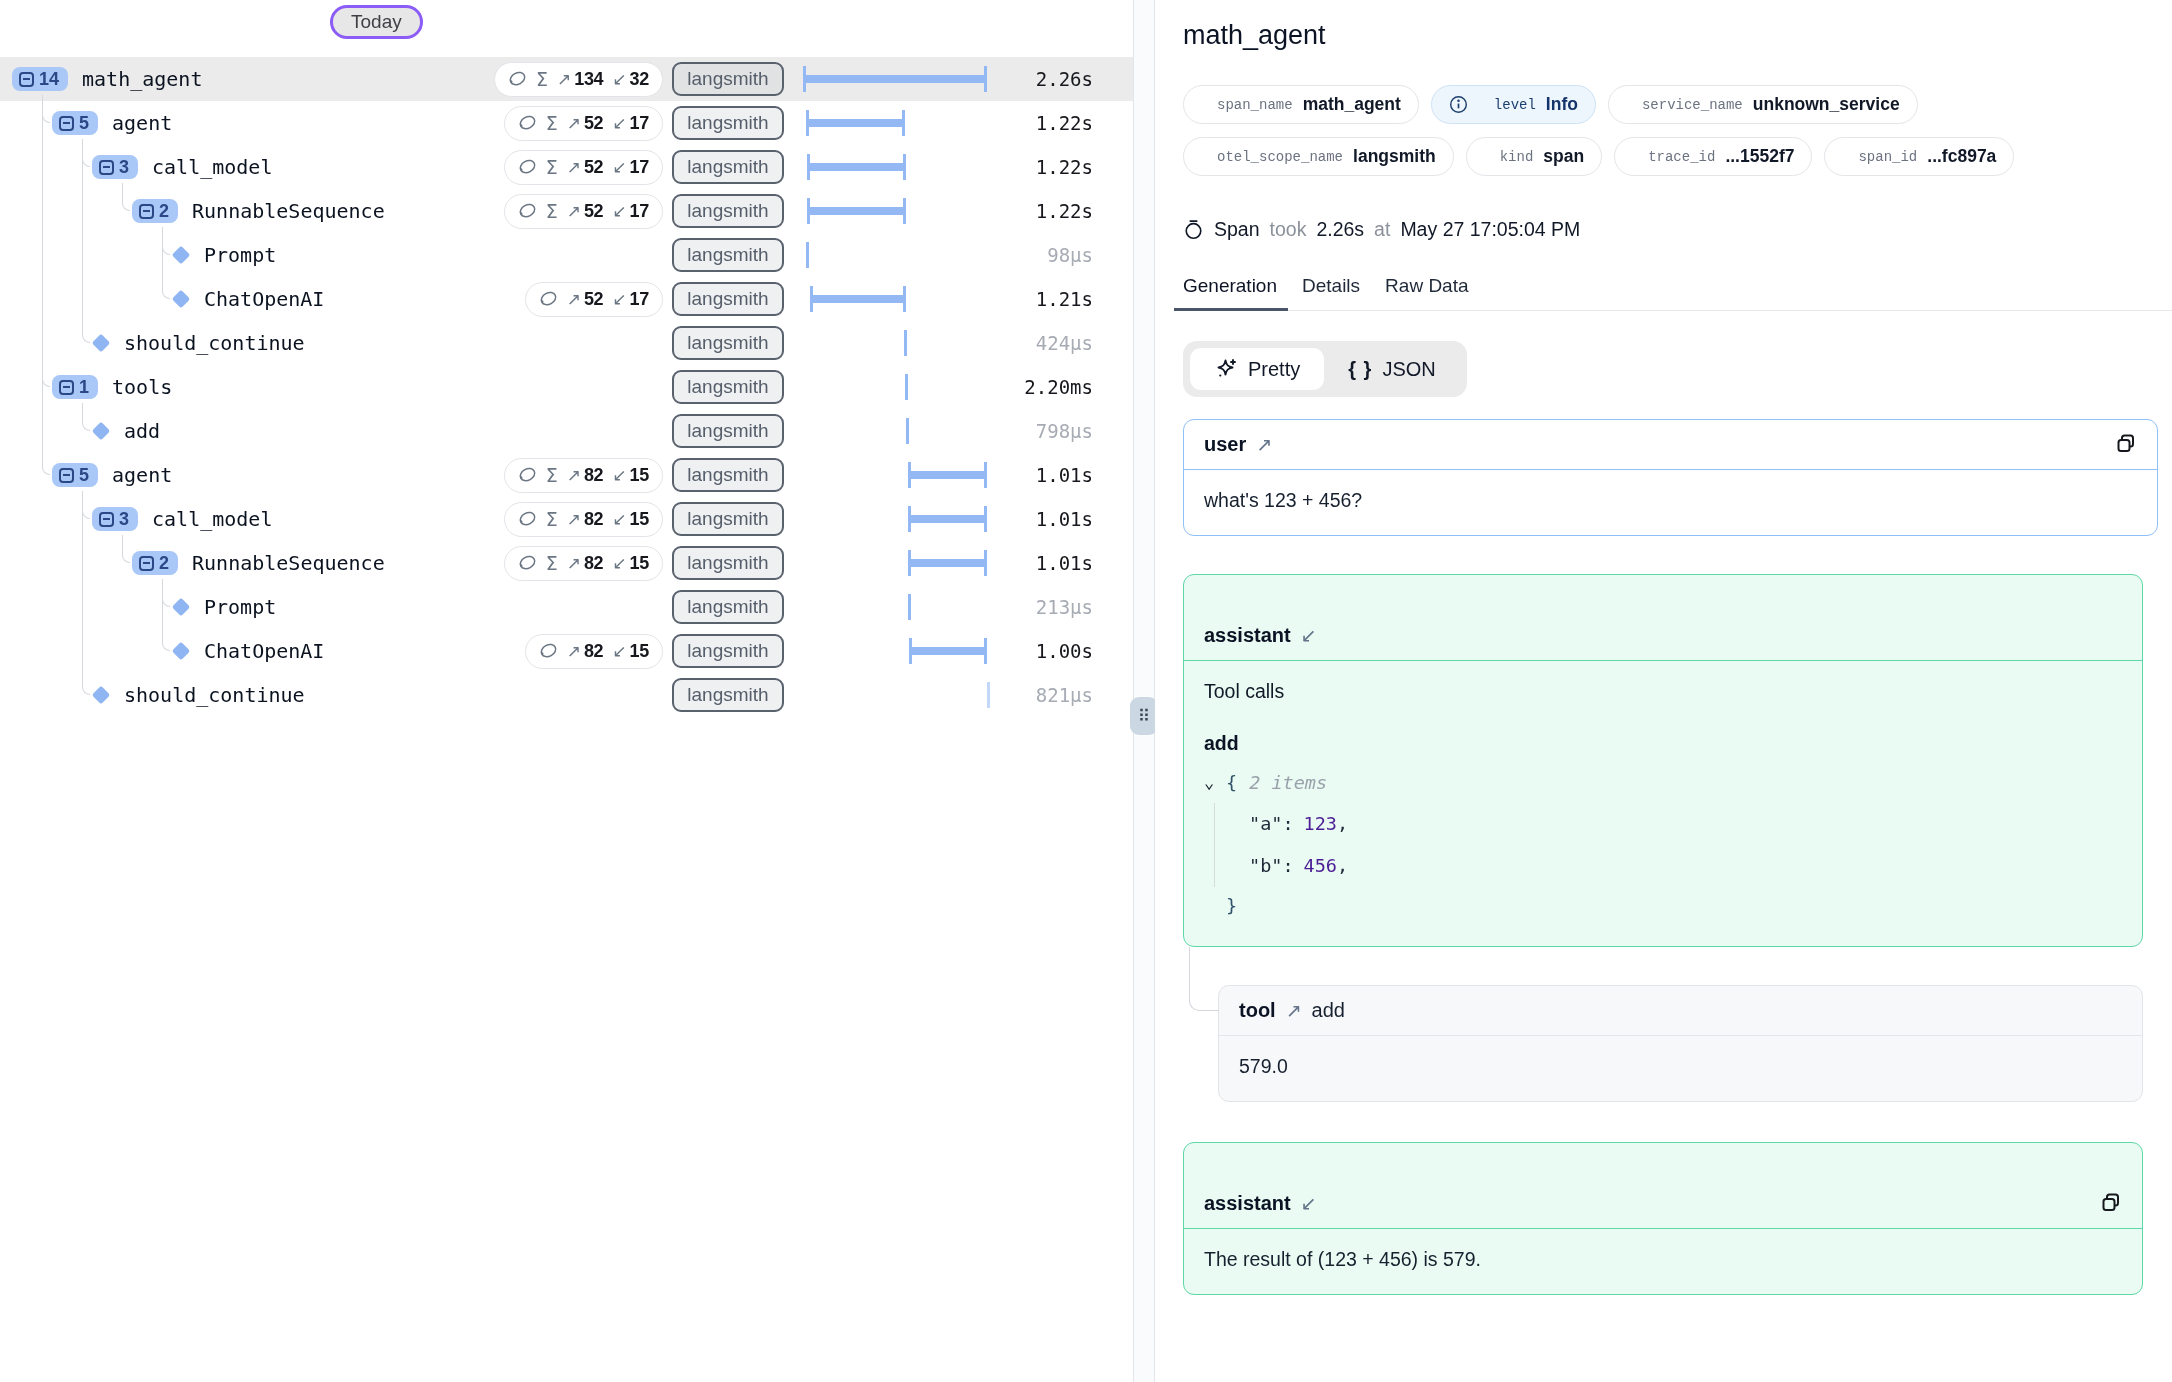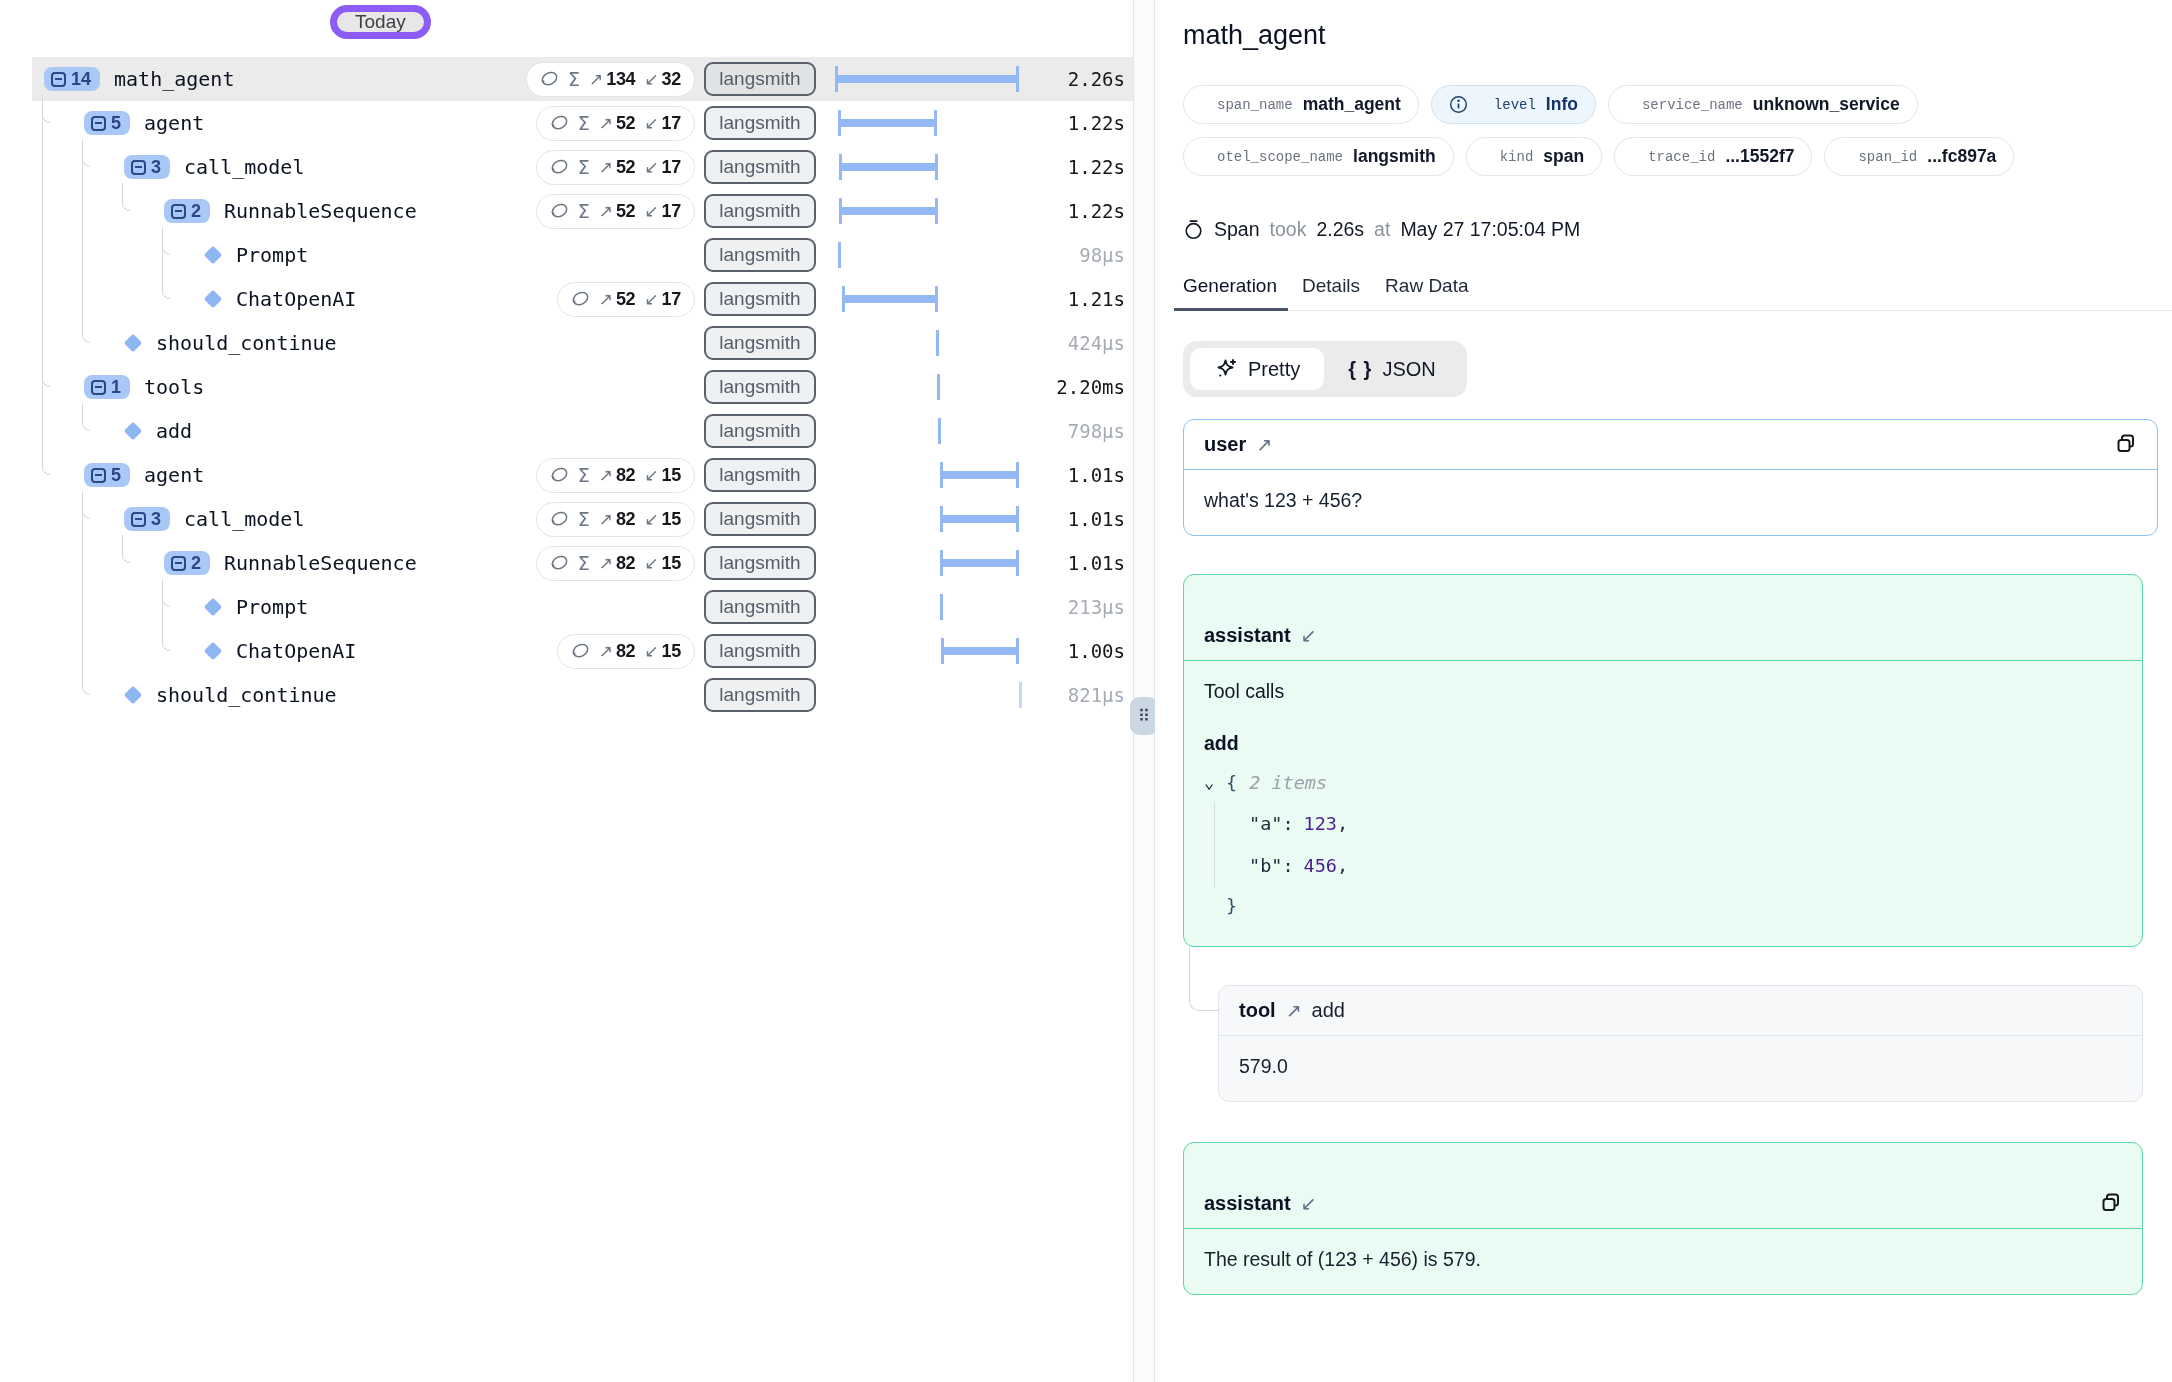--- a/index.html
+++ b/index.html
@@ -12,42 +12,42 @@
   #divider     { position:absolute; left:1133px; top:0; width:22px; height:1382px;
                  background:#fafbfc; border-left:1px solid #e4e5e8; border-right:1px solid #e4e5e8; }
   #drag-handle { position:absolute; left:-4px; top:697px; width:28px; height:38px; border-radius:9px;
                  background:#ccd7e4; color:#3c4654; display:flex; align-items:center; justify-content:center;
                  font-size:17px; cursor:col-resize; }
   #right-panel { position:absolute; left:1155px; top:0; width:1017px; height:1382px; background:#fff;
                  padding:0 14px 0 28px; overflow:hidden; }
 
   
   .today-pill { position:absolute; left:330px; top:5px; height:34px; padding:0 18px; border-radius:999px;
-    background:#e7e7e8; border:7px solid #8b5cf6; color:#3f3f46; font-size:19px;
+    background:#e7e7e8; border:3px solid #8b5cf6; color:#3f3f46; font-size:19px;
     display:inline-flex; align-items:center; }
 
   
   .tree { position:relative; padding-top:57px; }
   .tree-row { position:relative; display:flex; align-items:center; height:44px; width:1133px; cursor:pointer; }
   .tree-row.selected { background:#ebebeb; }
   .row-main { display:flex; align-items:center; flex:1 1 auto; min-width:0; position:relative; z-index:2; }
   .node-badge { display:inline-flex; align-items:center; gap:5px; background:#a9c8f7; border-radius:8px;
     padding:3px 9px 3px 7px; color:#2a4886; font-weight:700; font-size:18px; line-height:1; }
   .minus-box { width:15px; height:15px; border:2px solid #2a4886; border-radius:4px; position:relative; display:inline-block; }
   .minus-box::after { content:""; position:absolute; left:2px; right:2px; top:50%; height:2px; margin-top:-1px; background:#2a4886; }
   .diamond { width:16px; height:16px; background:#8fb5f3; border-radius:3px; transform:rotate(45deg) scale(.82); display:inline-block; }
   .node-name { margin-left:14px; font-family:"DejaVu Sans Mono",monospace; font-size:20px; color:#0b1220; white-space:nowrap; }
   .diamond-wrap { width:18px; display:inline-flex; justify-content:center; }
 
   .col-tokens   { width:190px; display:flex; justify-content:flex-end; align-items:center; flex:0 0 auto; z-index:2; }
   .col-tag      { width:130px; display:flex; justify-content:center; align-items:center; flex:0 0 auto; z-index:2; }
   .col-track    { width:200px; position:relative; height:44px; flex:0 0 auto; z-index:2; }
   .col-duration { width:100px; text-align:right; flex:0 0 auto; font-family:"DejaVu Sans Mono",monospace;
                   font-size:19px; color:#16181d; z-index:2; }
-  .tree-row { padding-right:40px;margin-left:32px; }
+  .tree-row { padding-right:40px; }
   .col-duration.muted { color:#a6abb4; }
 
   .token-badge { display:inline-flex; align-items:center; gap:9px; background:#fff; border:1px solid #e2e4e9;
     border-radius:999px; padding:4px 13px; height:35px; }
   .token-badge .sigma { color:#6b7684; font-size:19px; font-family:"DejaVu Sans",sans-serif; }
   .token-badge .t-arrow { color:#6b7684; font-size:17px; }
   .token-badge .t-num { color:#16181d; font-weight:700; font-size:18px; letter-spacing:-.3px; }
   .token-grp { display:inline-flex; align-items:center; gap:3px; }
 
   .ls-chip { display:inline-flex; align-items:center; height:34px; padding:0 13px; border-radius:9px;

